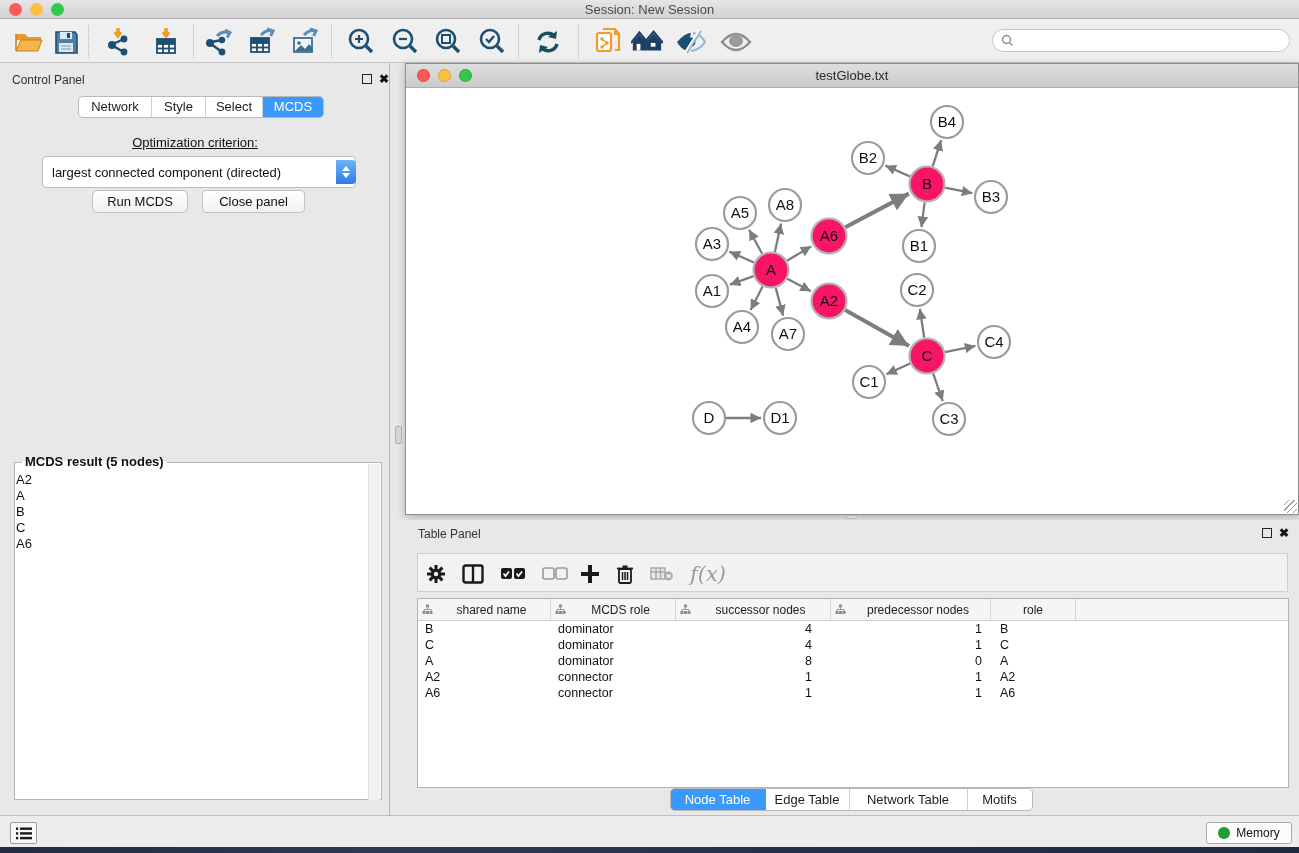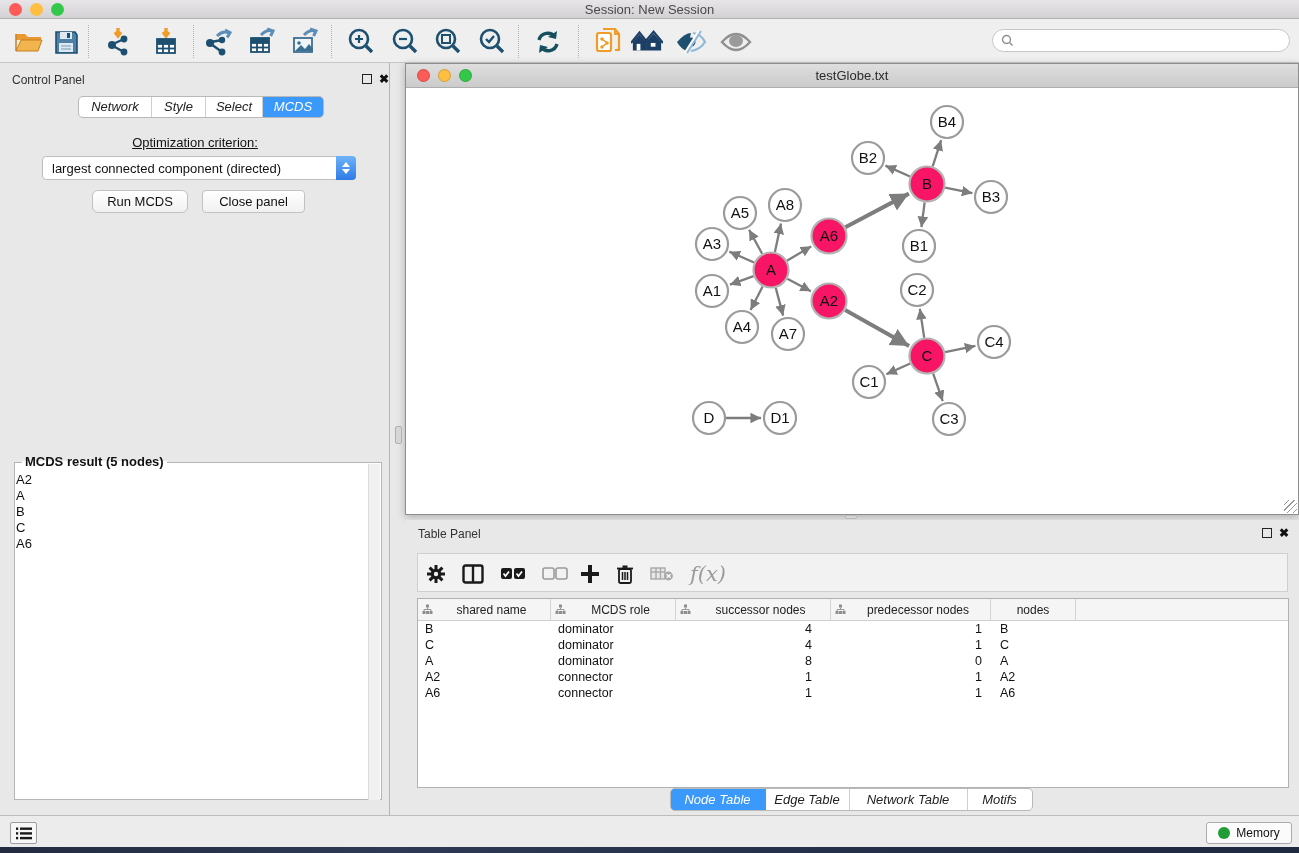--- a/index.html
+++ b/index.html
@@ -20,26 +20,26 @@
   .tbi { top:7px; width:32px; height:32px; display:flex; align-items:center; justify-content:center; cursor:default; }
   .tbsep { top:6px; width:0; height:33px; border-left:1px dotted #b3b3b3; }
   .searchbox { left:992px; top:10px; width:298px; height:23px; background:#fff; border:1px solid #c6c6c6; border-radius:12px; display:flex; align-items:center; padding-left:8px; }
   .searchbox input { border:none; outline:none; background:transparent; font-size:12px; width:250px; margin-left:5px; }
 
   
   .control-panel { left:0; top:63px; width:390px; height:752px; background:#e8e8e8; border-right:1px solid #b5b5b5; }
   .panel-title { font-size:12px; color:#333; }
   .float-btn { width:10px; height:10px; border:1.5px solid #222; background:transparent; }
   .close-btn { font-size:12px; color:#111; font-weight:bold; line-height:10px; }
-  .seg { display:flex; border:1px solid #b9b9b9; border-radius:5px; overflow:hidden; background:#a3a3a3; height:22px;font-style:italic; }
+  .seg { display:flex; border:1px solid #b9b9b9; border-radius:5px; overflow:hidden; background:#a3a3a3; height:22px; }
   .seg-item { font-size:13px; color:#222; text-align:center; border-right:1px solid #cfcfcf; line-height:20px; background:#fff; }
   .seg-item:last-child { border-right:none; }
   .seg-item.selected { background:#3b99fc; color:#fff; border-right-color:#3b99fc; }
   .opt-label { width:390px; text-align:center; font-size:13px; color:#111; }
-  .dropdown { left:42px; top:93px; width:314px; height:24px; background:#fff; border:1px solid #bdbdbd; border-radius:4px; display:flex; align-items:center; }
+  .dropdown { left:42px; top:93px; width:314px; height:32px; background:#fff; border:1px solid #bdbdbd; border-radius:4px; display:flex; align-items:center; }
   .dropdown-text { font-size:13px; color:#111; padding-left:9px; flex:1; white-space:nowrap; }
   .dropdown-stepper { width:20px; height:24px; margin-right:-1px; border-radius:0 4px 4px 0; background:linear-gradient(#6eb3f9,#2e7be8); display:flex; flex-direction:column; align-items:center; justify-content:center; gap:2px; }
   .arr-up { width:0; height:0; border-left:4px solid transparent; border-right:4px solid transparent; border-bottom:5px solid #fff; }
   .arr-dn { width:0; height:0; border-left:4px solid transparent; border-right:4px solid transparent; border-top:5px solid #fff; }
   .btn { height:23px; background:linear-gradient(#ffffff,#f1f1f1); border:1px solid #c2c2c2; border-radius:4px; font-size:13px; color:#111; text-align:center; line-height:21px; }
   .groupbox { left:14px; top:399px; width:368px; height:338px; background:#fff; border:1px solid #b5b5b5; }
   .groupbox-label { left:22px; top:391px; font-size:13px; color:#111; padding:0 3px; background:linear-gradient(#e8e8e8 50%, #ffffff 50%); line-height:15px;font-weight:bold; }
   .result-list { left:16px; top:409px; width:340px; font-size:13px; color:#111; line-height:16px; }
   .gb-scroll { right:1px; top:1px; width:12px; height:336px; background:#f1f1f1; border-left:1px solid #dcdcdc; }
 
@@ -483,21 +483,21 @@
               <rect x="4" y="0.5" width="3" height="3"></rect>
               <rect x="0.5" y="7" width="3" height="3"></rect>
               <rect x="4" y="7" width="3" height="3"></rect>
               <rect x="7.5" y="7" width="3" height="3"></rect>
             </g>
             <path d="M5.5 3.5 v2 M2 7 v-1.5 h7 V7" stroke="#8e8e8e" stroke-width="0.9" fill="none"></path>
           </svg>
         <span class="hlabel">predecessor nodes</span>
       </div>
       <div class="hcell" style="width:85px">
-        <span class="hlabel">nodes</span>
+        <span class="hlabel">role</span>
       </div>
     </div>
     <div id="table-body">
         <div class="trow">
           <div class="tcell" style="width: 133px; padding-left: 7px;">B</div>
           <div class="tcell" style="width: 125px; padding-left: 7px;">dominator</div>
           <div class="tcell" style="width: 155px; text-align: right; padding-right: 19px;">4</div>
           <div class="tcell" style="width: 160px; text-align: right; padding-right: 9px;">1</div>
           <div class="tcell" style="width: 85px; padding-left: 9px;">B</div>
         </div>

